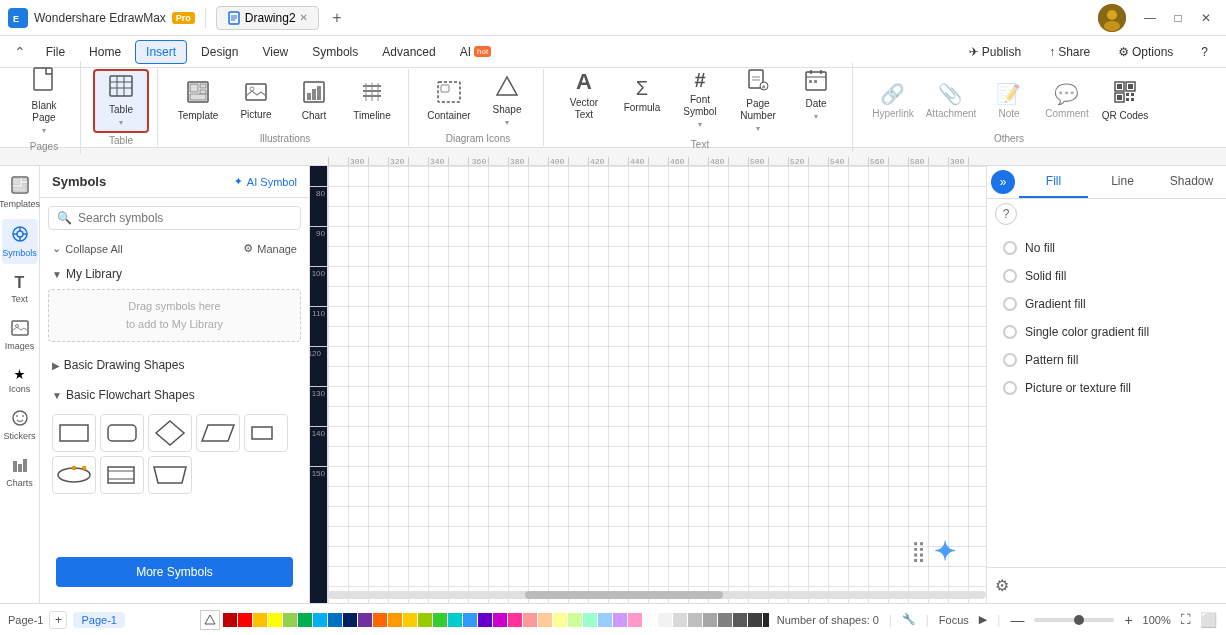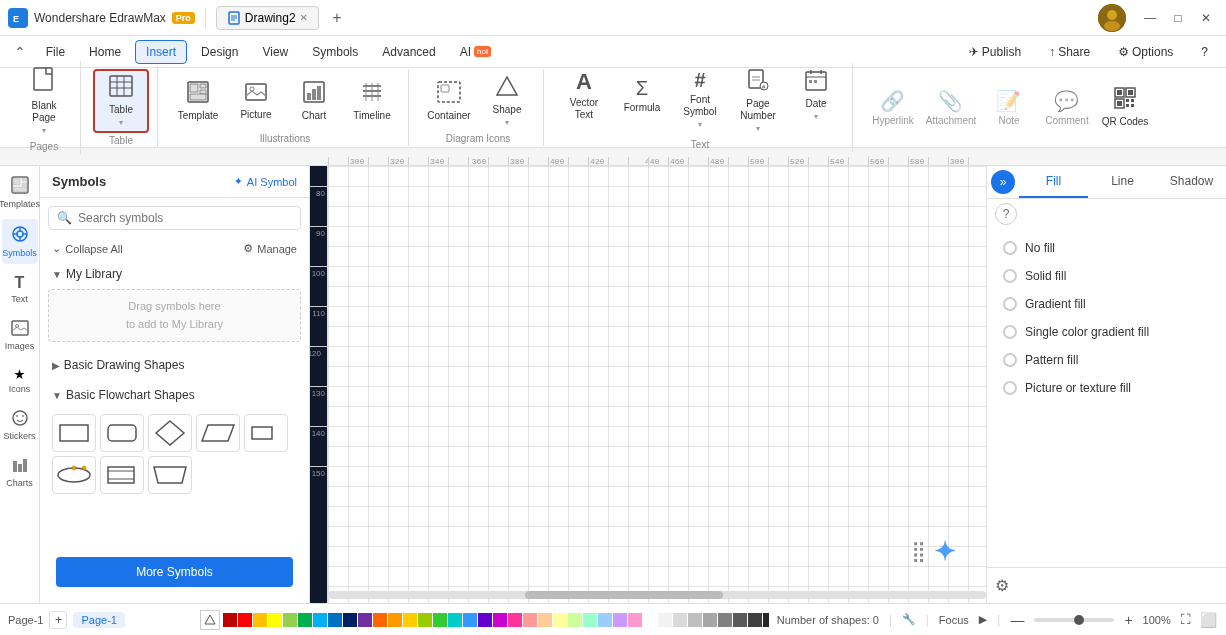--- a/index.html
+++ b/index.html
@@ -347,20 +347,21 @@
               <rect x="3" y="14" width="5" height="5" fill="#555"></rect>
               <rect x="12" y="12" width="3" height="3" fill="#555"></rect>
               <rect x="17" y="12" width="3" height="3" fill="#555"></rect>
               <rect x="12" y="17" width="3" height="3" fill="#555"></rect>
               <rect x="17" y="17" width="3" height="3" fill="#555"></rect>
             </svg>
         </span>
         <span class="tool-label">QR Codes</span>
       </button>
     </div>
+    <div class="tsec-label">Others</div>
   </div>
 </div>
 
 <div style="display:flex;height:18px;background:#f5f5f5;border-bottom:1px solid #ddd;font-family:Liberation Mono, monospace;">
   <div style="width:40px;flex-shrink:0;"></div>
   <div style="width:270px;flex-shrink:0;"></div>
   <div style="flex:1;overflow:hidden;display:flex;align-items:flex-end;">
     <div style="width:18px;flex-shrink:0;"></div>
     <div style="display:flex;align-items:flex-end;overflow:hidden;">
       <div style="width: 20px; font-size: 8px; color: rgb(153, 153, 153); text-align: left; border-left: 1px solid rgb(204, 204, 204); height: 8px; padding-left: 1px; flex-shrink: 0;"></div>
@@ -371,21 +372,21 @@
         <div style="width: 20px; font-size: 8px; color: rgb(153, 153, 153); text-align: left; border-left: 1px solid rgb(204, 204, 204); height: 8px; padding-left: 1px; flex-shrink: 0;">340</div>
         <div style="width: 20px; font-size: 8px; color: rgb(153, 153, 153); text-align: left; border-left: 1px solid rgb(204, 204, 204); height: 8px; padding-left: 1px; flex-shrink: 0;"></div>
         <div style="width: 20px; font-size: 8px; color: rgb(153, 153, 153); text-align: center; border-left: 1px solid rgb(204, 204, 204); height: 8px; padding-left: 1px; flex-shrink: 0;">360</div>
         <div style="width: 20px; font-size: 8px; color: rgb(153, 153, 153); text-align: left; border-left: 1px solid rgb(204, 204, 204); height: 8px; padding-left: 1px; flex-shrink: 0;"></div>
         <div style="width: 20px; font-size: 8px; color: rgb(153, 153, 153); text-align: left; border-left: 1px solid rgb(204, 204, 204); height: 8px; padding-left: 1px; flex-shrink: 0;">380</div>
         <div style="width: 20px; font-size: 8px; color: rgb(153, 153, 153); text-align: left; border-left: 1px solid rgb(204, 204, 204); height: 8px; padding-left: 1px; flex-shrink: 0;"></div>
         <div style="width: 20px; font-size: 8px; color: rgb(153, 153, 153); text-align: left; border-left: 1px solid rgb(204, 204, 204); height: 8px; padding-left: 1px; flex-shrink: 0;">400</div>
         <div style="width: 20px; font-size: 8px; color: rgb(153, 153, 153); text-align: left; border-left: 1px solid rgb(204, 204, 204); height: 8px; padding-left: 1px; flex-shrink: 0;"></div>
         <div style="width: 20px; font-size: 8px; color: rgb(153, 153, 153); text-align: left; border-left: 1px solid rgb(204, 204, 204); height: 8px; padding-left: 1px; flex-shrink: 0;">420</div>
         <div style="width: 20px; font-size: 8px; color: rgb(153, 153, 153); text-align: left; border-left: 1px solid rgb(204, 204, 204); height: 8px; padding-left: 1px; flex-shrink: 0;"></div>
-        <div style="width: 20px; font-size: 8px; color: rgb(153, 153, 153); text-align: left; border-left: 1px solid rgb(204, 204, 204); height: 8px; padding-left: 16px; flex-shrink: 0;">440</div>
+        <div style="width: 20px; font-size: 8px; color: rgb(153, 153, 153); text-align: left; border-left: 1px solid rgb(204, 204, 204); height: 8px; padding-left: 1px; flex-shrink: 0;">440</div>
         <div style="width: 20px; font-size: 8px; color: rgb(153, 153, 153); text-align: left; border-left: 1px solid rgb(204, 204, 204); height: 8px; padding-left: 1px; flex-shrink: 0;"></div>
         <div style="width: 20px; font-size: 8px; color: rgb(153, 153, 153); text-align: left; border-left: 1px solid rgb(204, 204, 204); height: 8px; padding-left: 1px; flex-shrink: 0;">460</div>
         <div style="width: 20px; font-size: 8px; color: rgb(153, 153, 153); text-align: left; border-left: 1px solid rgb(204, 204, 204); height: 8px; padding-left: 1px; flex-shrink: 0;"></div>
         <div style="width: 20px; font-size: 8px; color: rgb(153, 153, 153); text-align: left; border-left: 1px solid rgb(204, 204, 204); height: 8px; padding-left: 1px; flex-shrink: 0;">480</div>
         <div style="width: 20px; font-size: 8px; color: rgb(153, 153, 153); text-align: left; border-left: 1px solid rgb(204, 204, 204); height: 8px; padding-left: 1px; flex-shrink: 0;"></div>
         <div style="width: 20px; font-size: 8px; color: rgb(153, 153, 153); text-align: left; border-left: 1px solid rgb(204, 204, 204); height: 8px; padding-left: 1px; flex-shrink: 0;">500</div>
         <div style="width: 20px; font-size: 8px; color: rgb(153, 153, 153); text-align: left; border-left: 1px solid rgb(204, 204, 204); height: 8px; padding-left: 1px; flex-shrink: 0;"></div>
         <div style="width: 20px; font-size: 8px; color: rgb(153, 153, 153); text-align: left; border-left: 1px solid rgb(204, 204, 204); height: 8px; padding-left: 1px; flex-shrink: 0;">520</div>
         <div style="width: 20px; font-size: 8px; color: rgb(153, 153, 153); text-align: left; border-left: 1px solid rgb(204, 204, 204); height: 8px; padding-left: 1px; flex-shrink: 0;"></div>
         <div style="width: 20px; font-size: 8px; color: rgb(153, 153, 153); text-align: left; border-left: 1px solid rgb(204, 204, 204); height: 8px; padding-left: 1px; flex-shrink: 0;">540</div>

